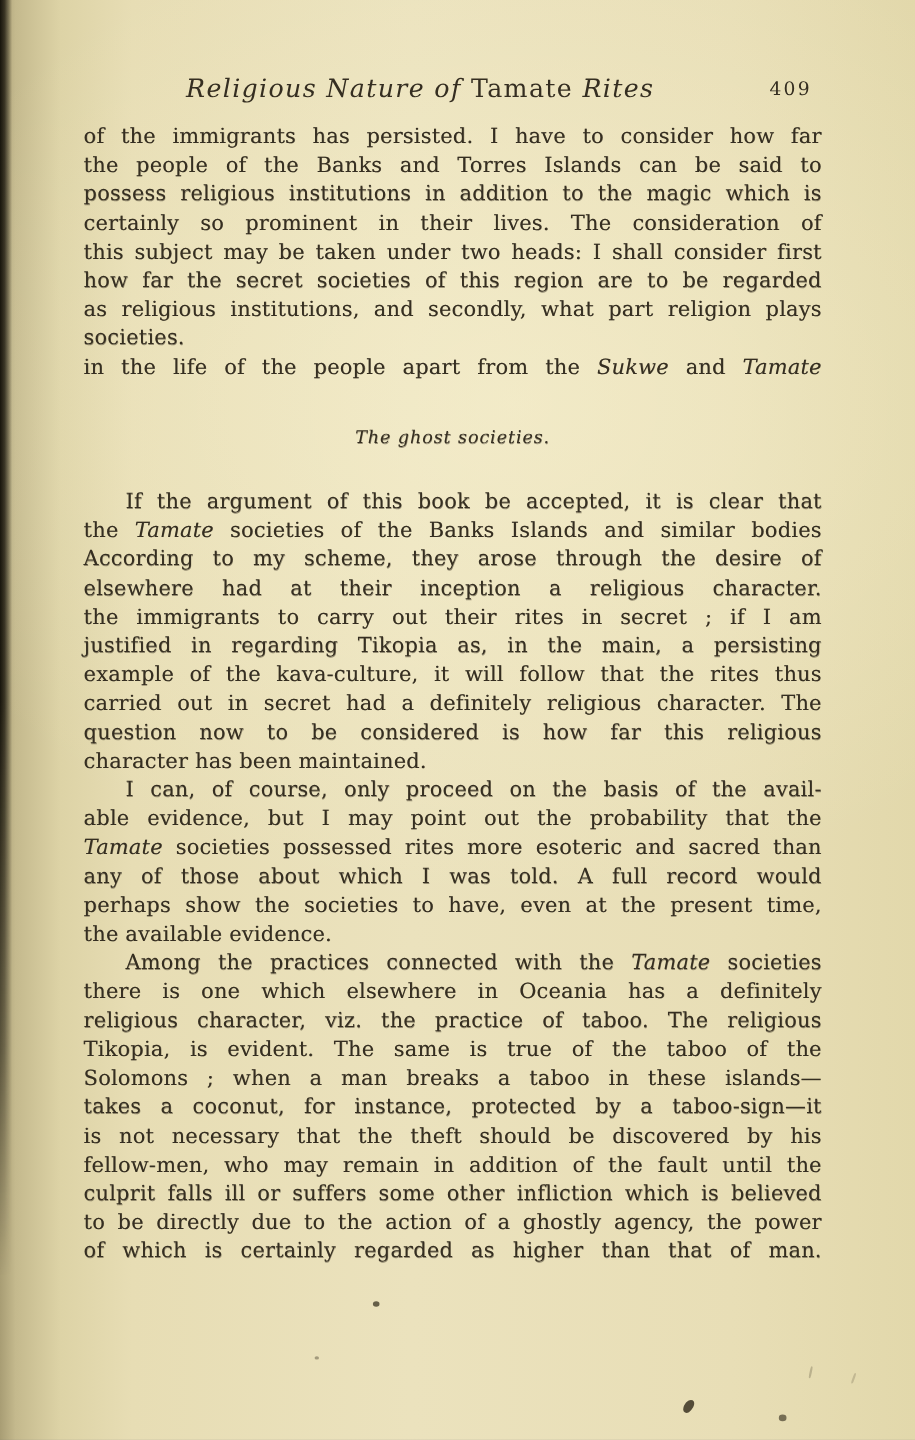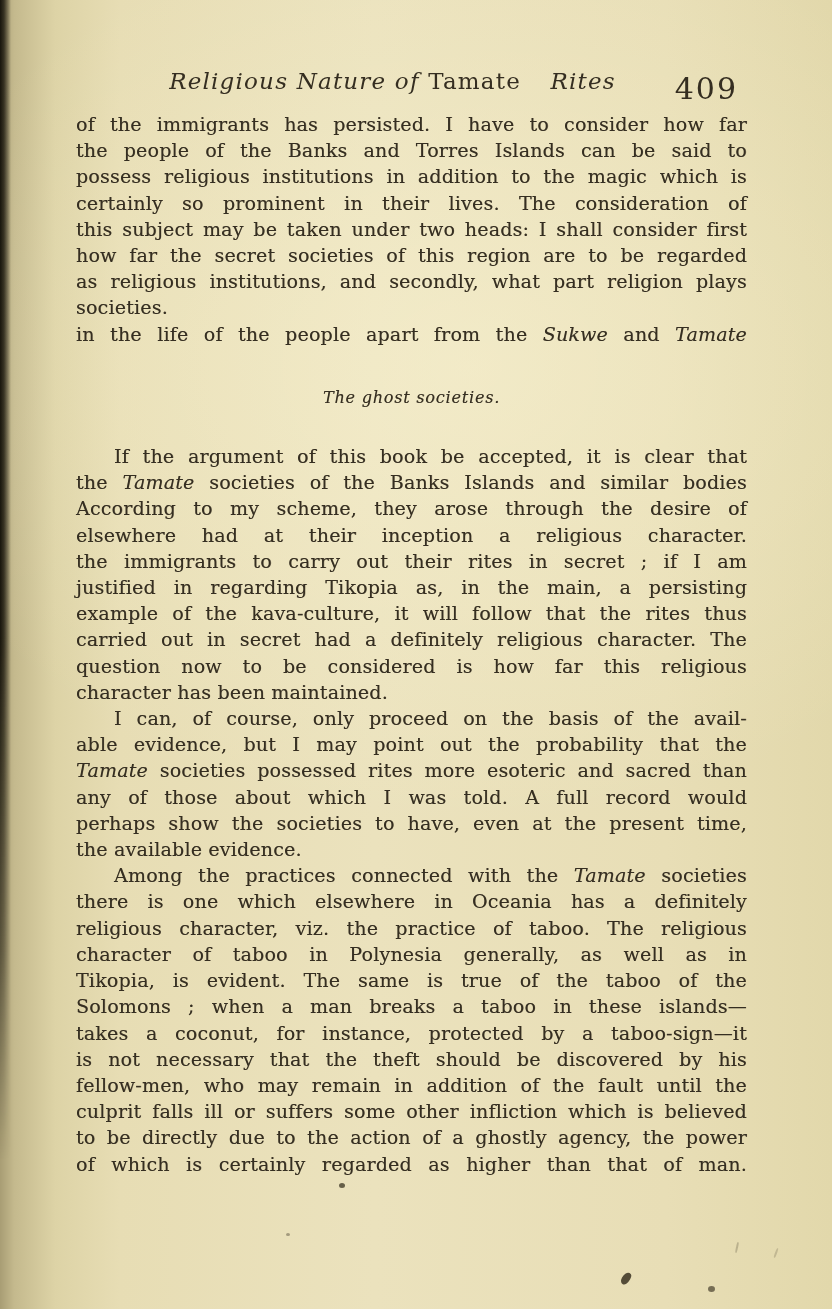--- a/index.html
+++ b/index.html
@@ -18,25 +18,25 @@
     position:absolute; left:0; top:0; width:11px; height:1160px;
     background:linear-gradient(to right, rgba(12,10,4,0.93) 0px, rgba(16,13,6,0.75) 4px, rgba(24,20,10,0.35) 8px, rgba(24,20,10,0) 11px);
     -webkit-mask-image:linear-gradient(to bottom, #000 0%, #000 55%, rgba(0,0,0,0.55) 82%, transparent 100%);
     mask-image:linear-gradient(to bottom, #000 0%, #000 55%, rgba(0,0,0,0.55) 82%, transparent 100%);
   }
   .running-head {
     position:absolute; top:68px; left:78px; width:668px; height:36px;
     font-size:23px; letter-spacing:1.2px; white-space:nowrap;
   }
   .head-title { display:block; text-align:center; padding-right:60px; }
-  .head-title .it { font-style:italic;margin-left:21px; }
+  .head-title .it { font-style:italic; }
   .head-title .rm { font-style:normal; }
   .page-num {
     position:absolute; right:8px; top:3px;
-    font-size:30px; letter-spacing:2px;margin-left:40px;
+    font-size:17px; letter-spacing:2px;margin-left:40px;
   }
   .text-block {
     position:absolute; top:111px; left:76px; width:671px;
     font-size:19px; line-height:26.2px; letter-spacing:0.2px;
     text-shadow:0.3px 0.4px 0.6px rgba(46,38,24,0.45);
   }
   .para { margin:0; }
   .para.indent > .line:first-child { text-indent:38px; }
   .line { text-align:justify; text-align-last:justify; white-space:normal; }
   .line.last { text-align-last:left; }
@@ -95,21 +95,20 @@
         <div class="line"><span>able evidence, but I may point out the probability that the</span></div>
         <div class="line"><span class="it">Tamate</span><span> societies possessed rites more esoteric and sacred than</span></div>
         <div class="line"><span>any of those about which I was told.  A full record would</span></div>
         <div class="line"><span>perhaps show the societies to have, even at the present time,</span></div>
         <div class="line last"><span>the available evidence.</span></div>
       </div>
       <div class="para indent">
         <div class="line"><span>Among the practices connected with the </span><span class="it">Tamate</span><span> societies</span></div>
         <div class="line"><span>there is one which elsewhere in Oceania has a definitely</span></div>
         <div class="line"><span>religious character, viz. the practice of taboo.  The religious</span></div>
-        <div class="line"><span>character of taboo in Polynesia generally, as well as in</span></div>
         <div class="line"><span>Tikopia, is evident.  The same is true of the taboo of the</span></div>
         <div class="line"><span>Solomons ; when a man breaks a taboo in these islands—</span></div>
         <div class="line"><span>takes a coconut, for instance, protected by a taboo-sign—it</span></div>
         <div class="line"><span>is not necessary that the theft should be discovered by his</span></div>
         <div class="line"><span>fellow-men, who may remain in addition of the fault until the</span></div>
         <div class="line"><span>culprit falls ill or suffers some other infliction which is believed</span></div>
         <div class="line"><span>to be directly due to the action of a ghostly agency, the power</span></div>
         <div class="line"><span>of which is certainly regarded as higher than that of man.</span></div>
       </div>
     </main>

